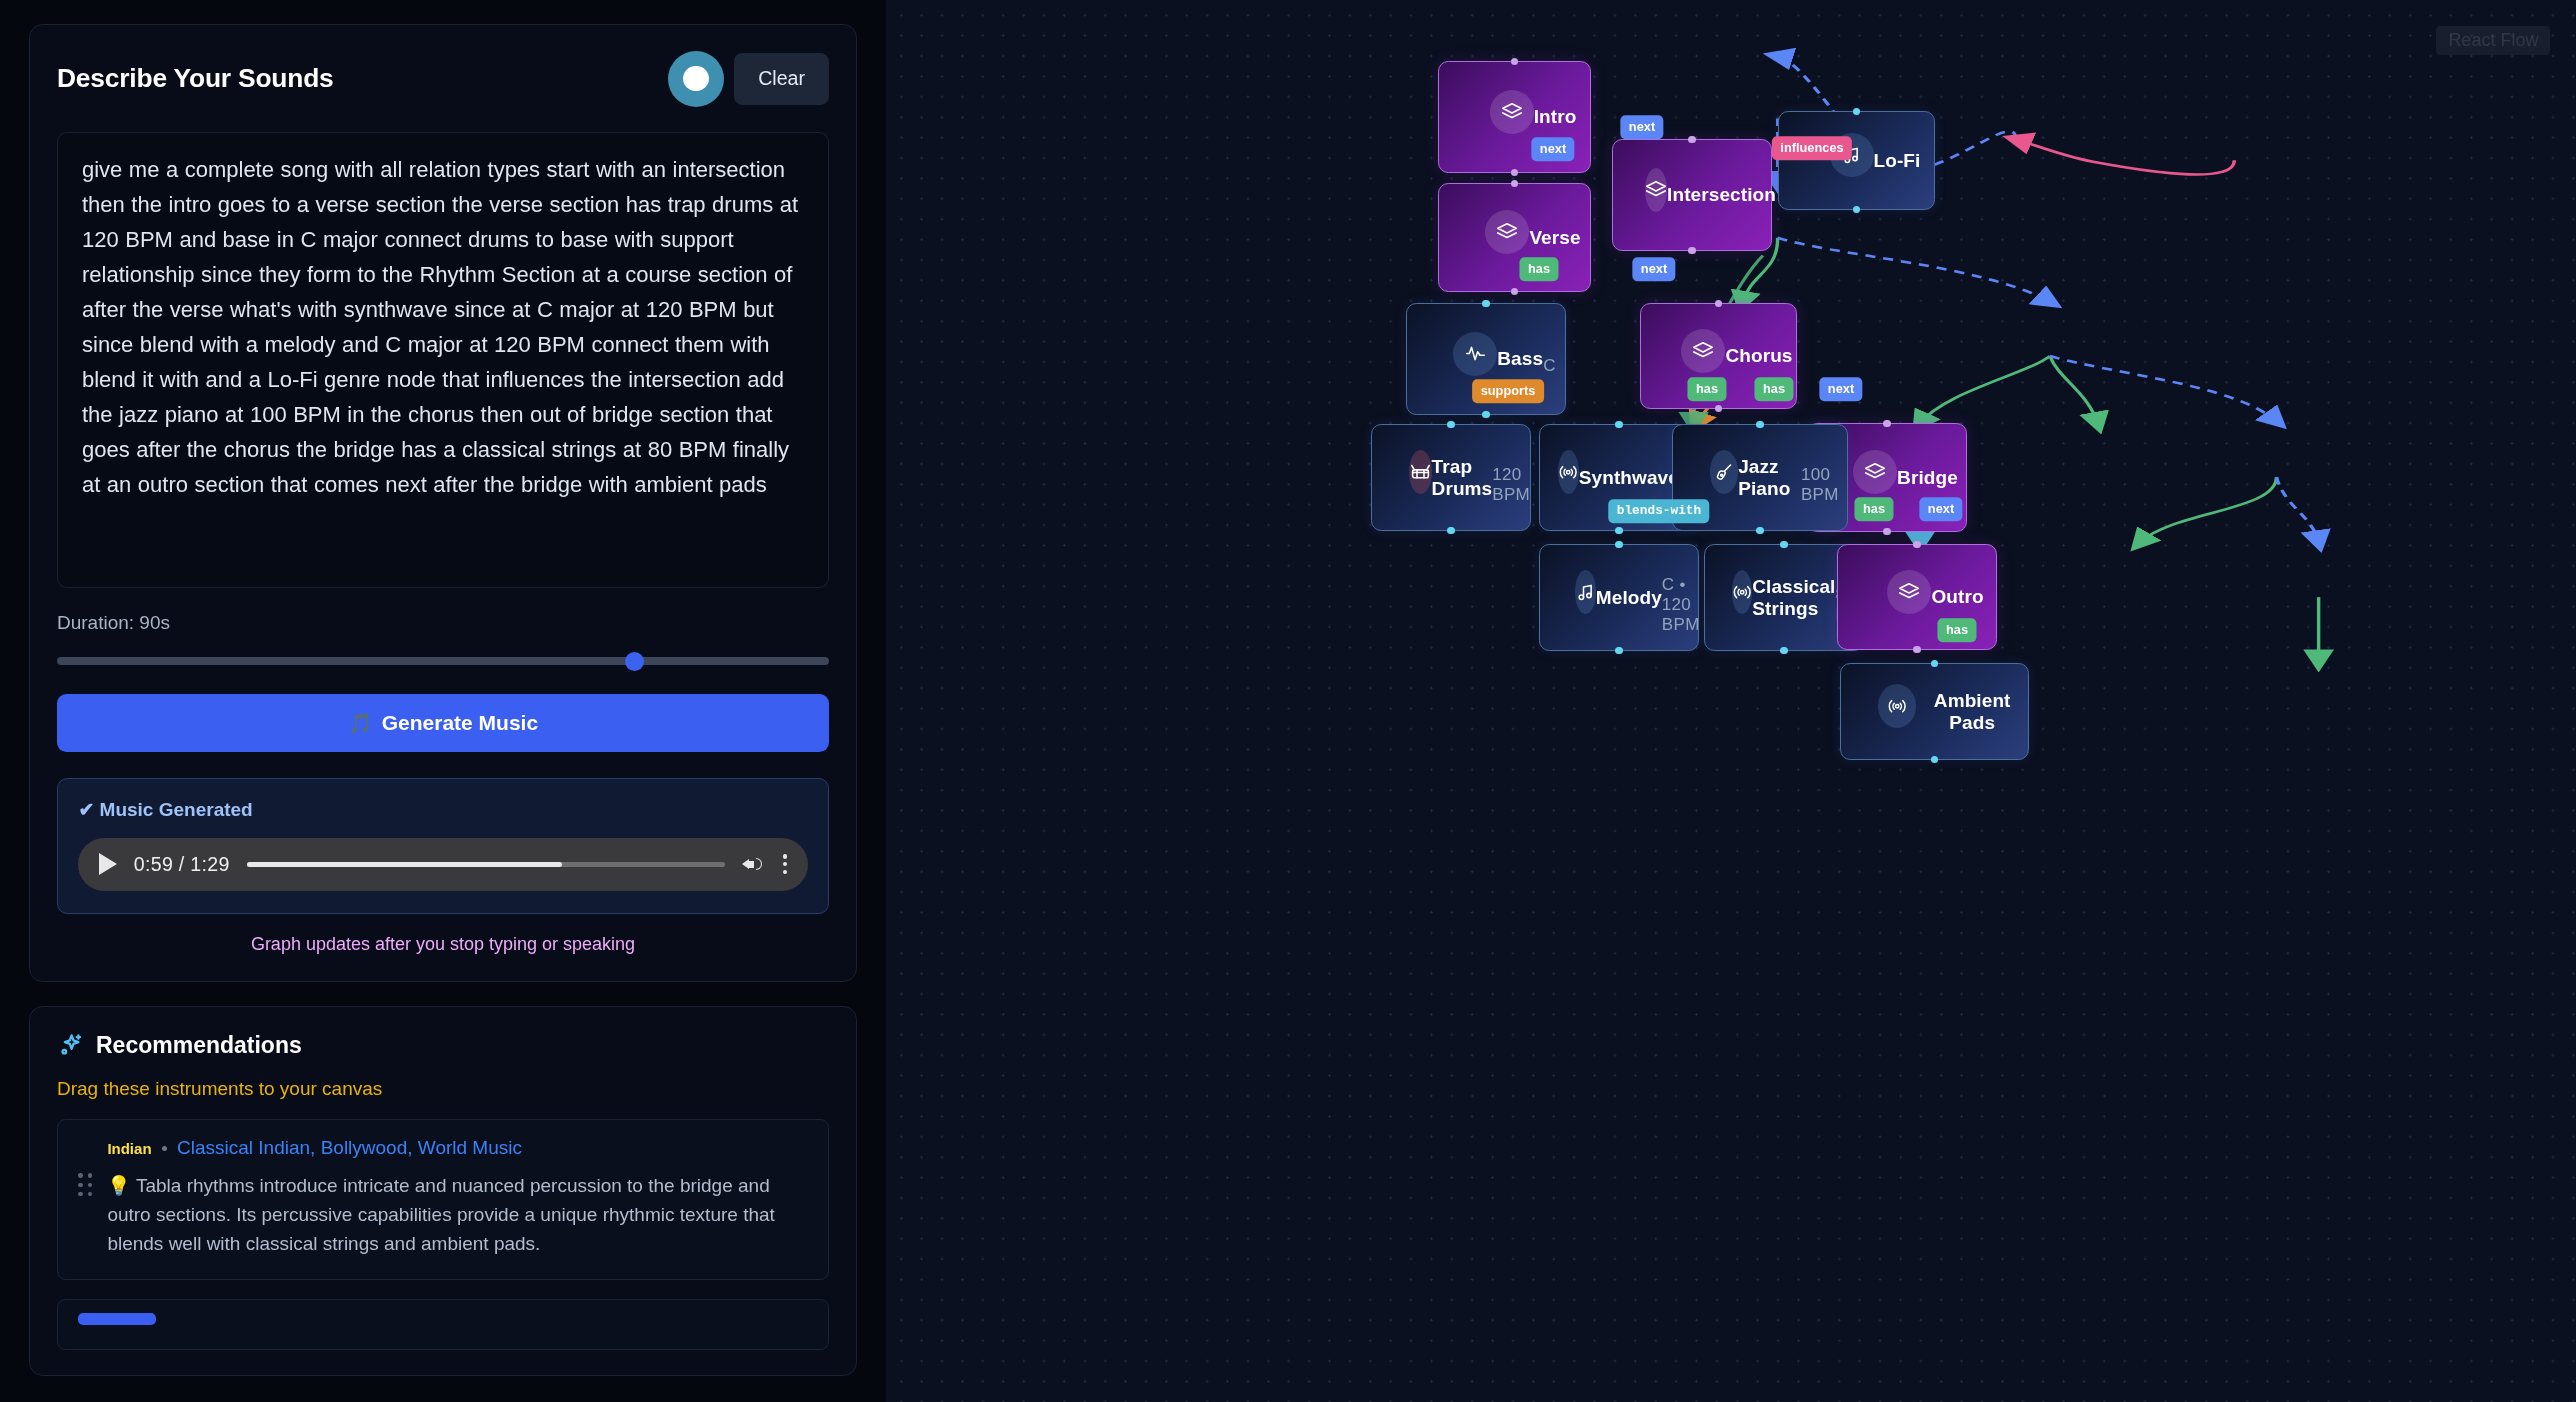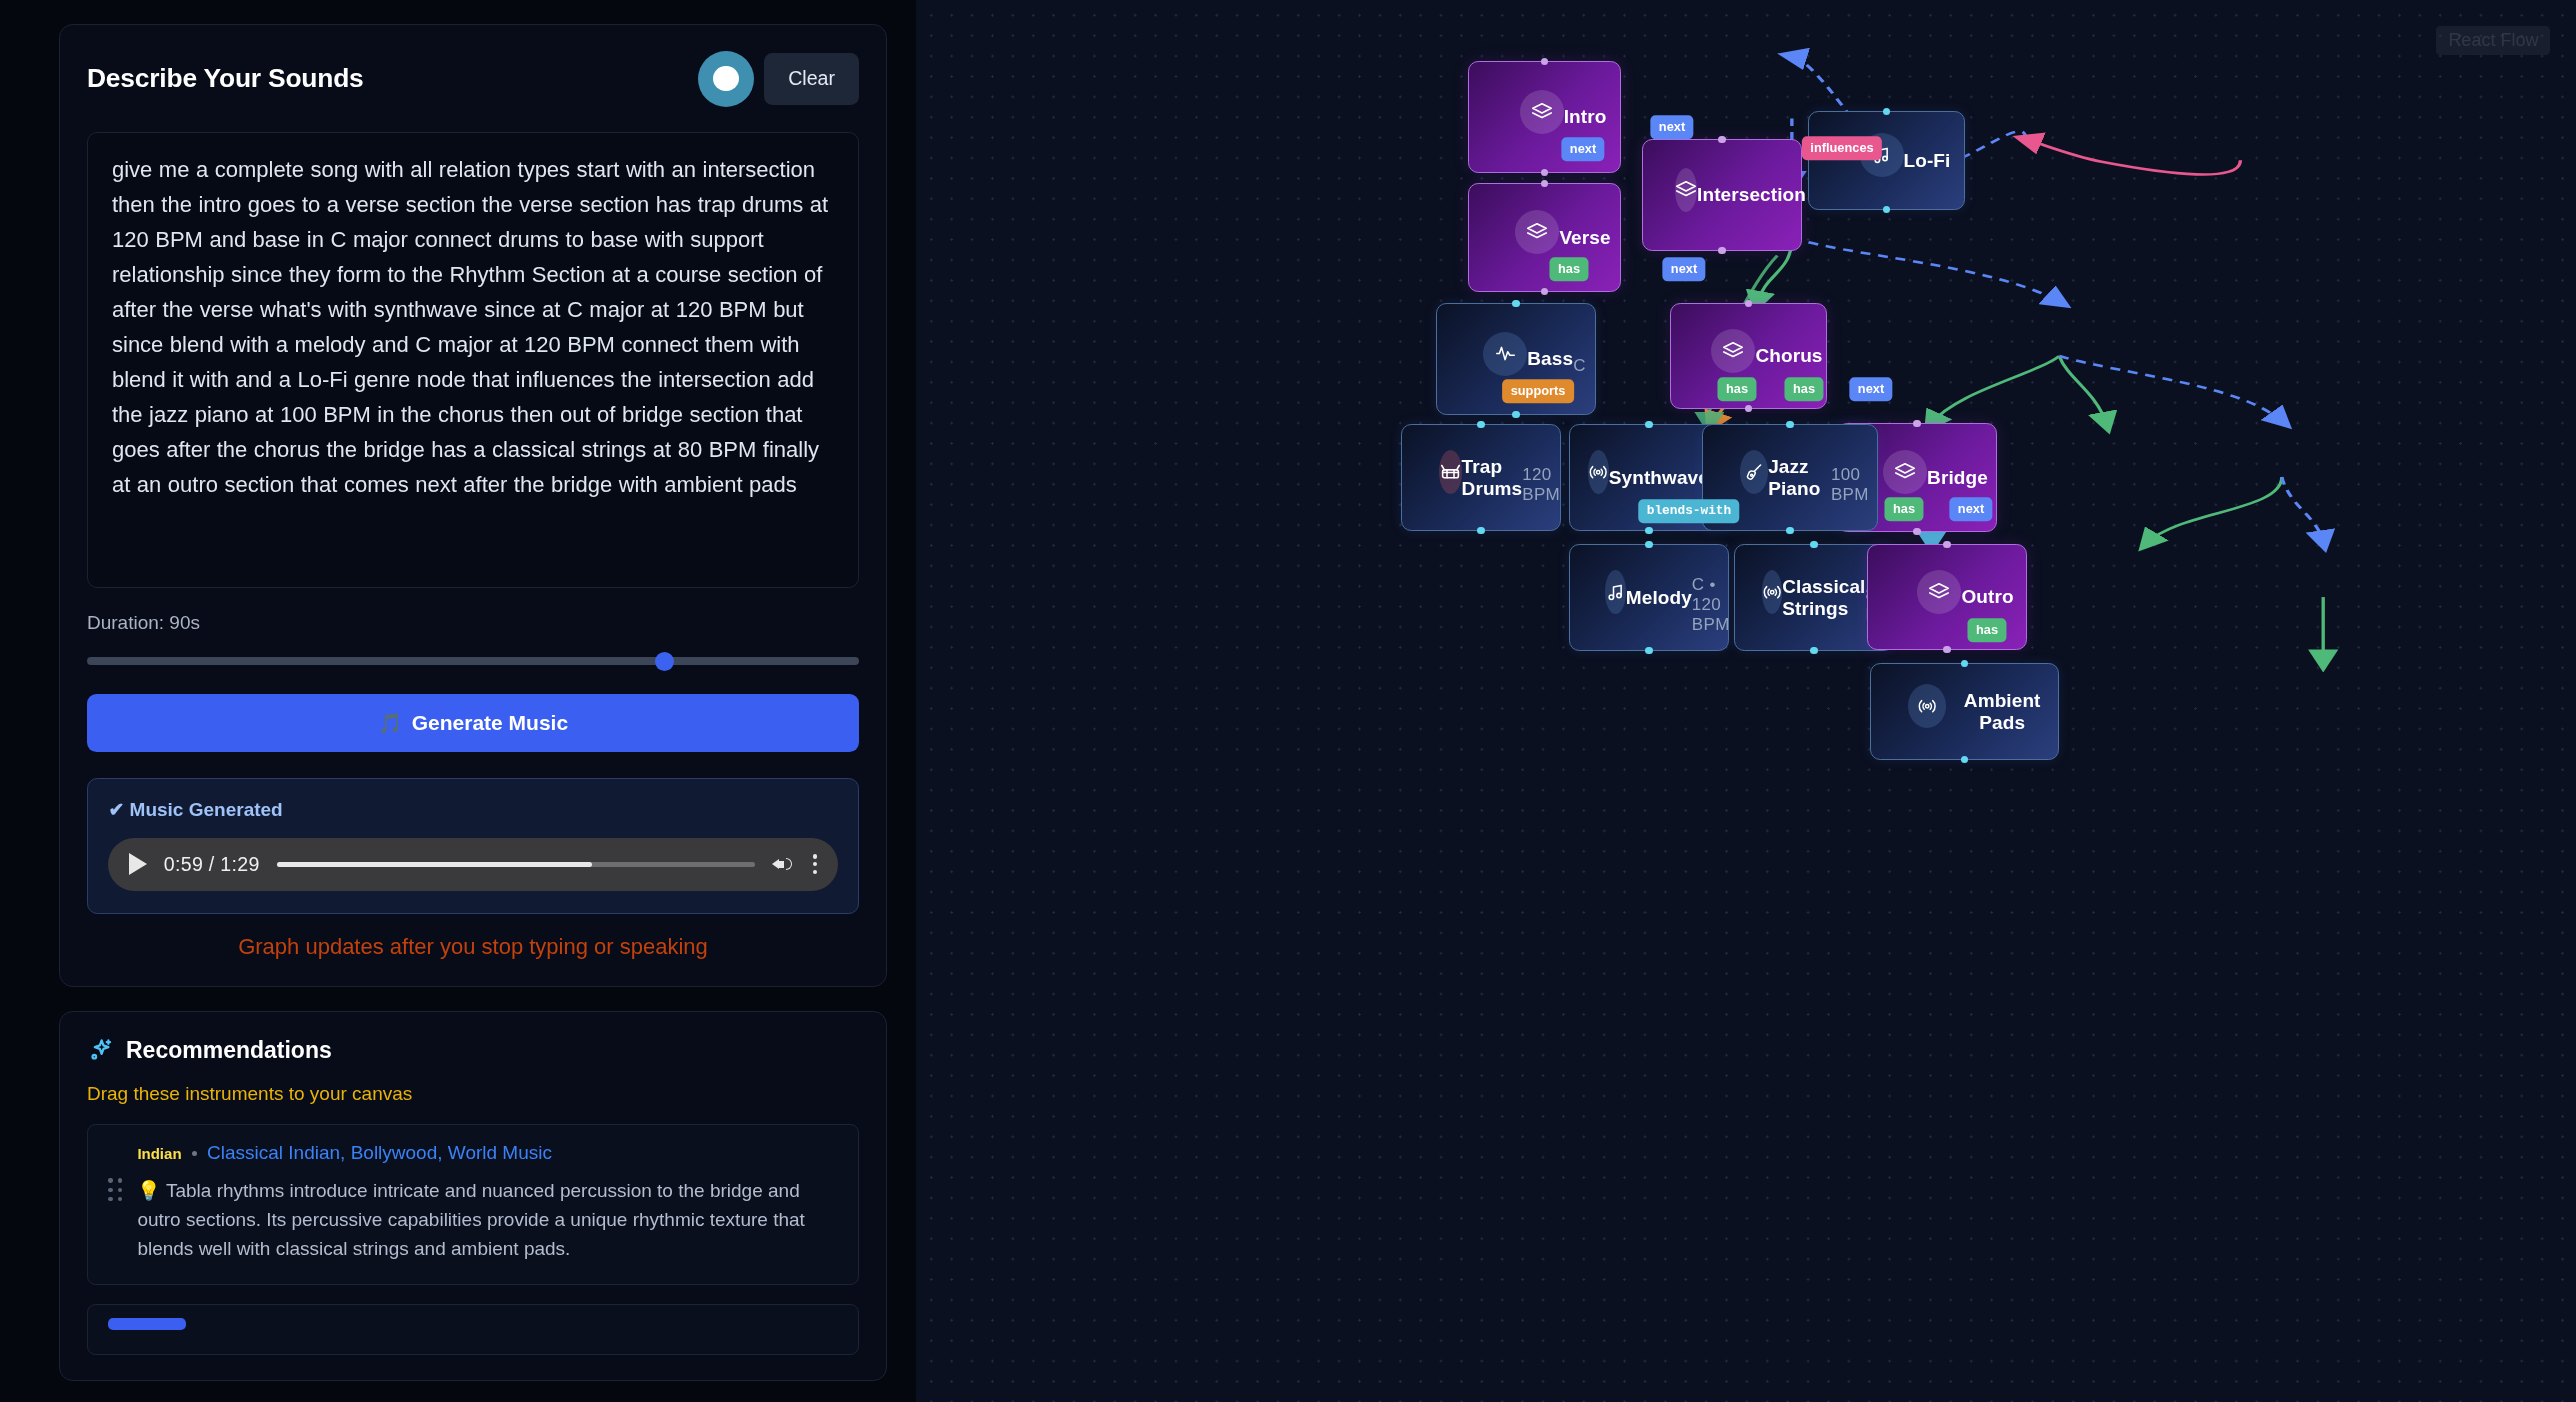--- a/index.html
+++ b/index.html
@@ -11,21 +11,20 @@
   }
   .app { position: relative; width: 2576px; height: 1402px; display: flex; }
 
   
   .left-panel {
     width: 886px; height: 1402px;
     background: #05070f;
     padding: 24px 29px 0 29px;
     display: flex; flex-direction: column; gap: 24px;
     overflow: hidden;
-    margin-left: 30px;
   }
   .card {
     background: #080c18;
     border: 0.9px solid #1b2234;
     border-radius: 13.6px;
     padding: 25.6px 27px;
   }
   .card-head { display: flex; align-items: center; justify-content: space-between; }
   .panel-title { font-size: 26.4px; font-weight: bold; color: #ffffff; letter-spacing: -0.2px; }
   .head-controls { display: flex; align-items: center; gap: 10.2px; }
@@ -97,21 +96,21 @@
   .audio-bar { flex: 1; height: 5.1px; background: #6e6e70; border-radius: 2.6px; position: relative; cursor: pointer; }
   .audio-bar .fill { position: absolute; left:0; top:0; bottom:0; width: 66%; background: #e8e8e8; border-radius: 2.6px; }
   .vol-icon { width: 24px; height: 22px; position: relative; cursor: pointer; }
   .vol-icon .spk { position:absolute; left:0; top:6px; width:0; height:0;
     border-top:5.1px solid transparent; border-bottom:5.1px solid transparent; border-right:7.7px solid #e8e8e8; }
   .vol-icon .box { position:absolute; left:6.8px; top:7.7px; width:5.1px; height:6.8px; background:#e8e8e8; }
   .vol-icon .w1 { position:absolute; left:13.6px; top:5.1px; width:6.8px; height:12px;
     border:1.7px solid #e8e8e8; border-left:none; border-radius:0 7.7px 7.7px 0; }
   .dots-icon { display: flex; flex-direction: column; gap: 3.4px; cursor: pointer; }
   .dots-icon i { width: 4.3px; height: 4.3px; background: #e8e8e8; border-radius: 50%; display: block; }
-  .graph-note { margin-top: 20.4px; text-align: center; color: #c2410c; font-size: 22px; }
+  .graph-note { margin-top: 20.4px; text-align: center; color: #f0abfc; font-size: 18px; }
 
   
   .rec-head { display: flex; align-items: center; gap: 12px; }
   .rec-title { font-size: 23px; font-weight: bold; color: #ffffff; }
   .sparkle-icon { width: 27px; height: 27px; }
   .rec-sub { margin-top: 19px; color: #eab308; font-size: 19px; }
   .rec-item {
     margin-top: 19px;
     background: #0a0f1e; border: 0.9px solid #1c2538; border-radius: 8.5px;
     padding: 17px 20.4px 20.4px 20.4px;

